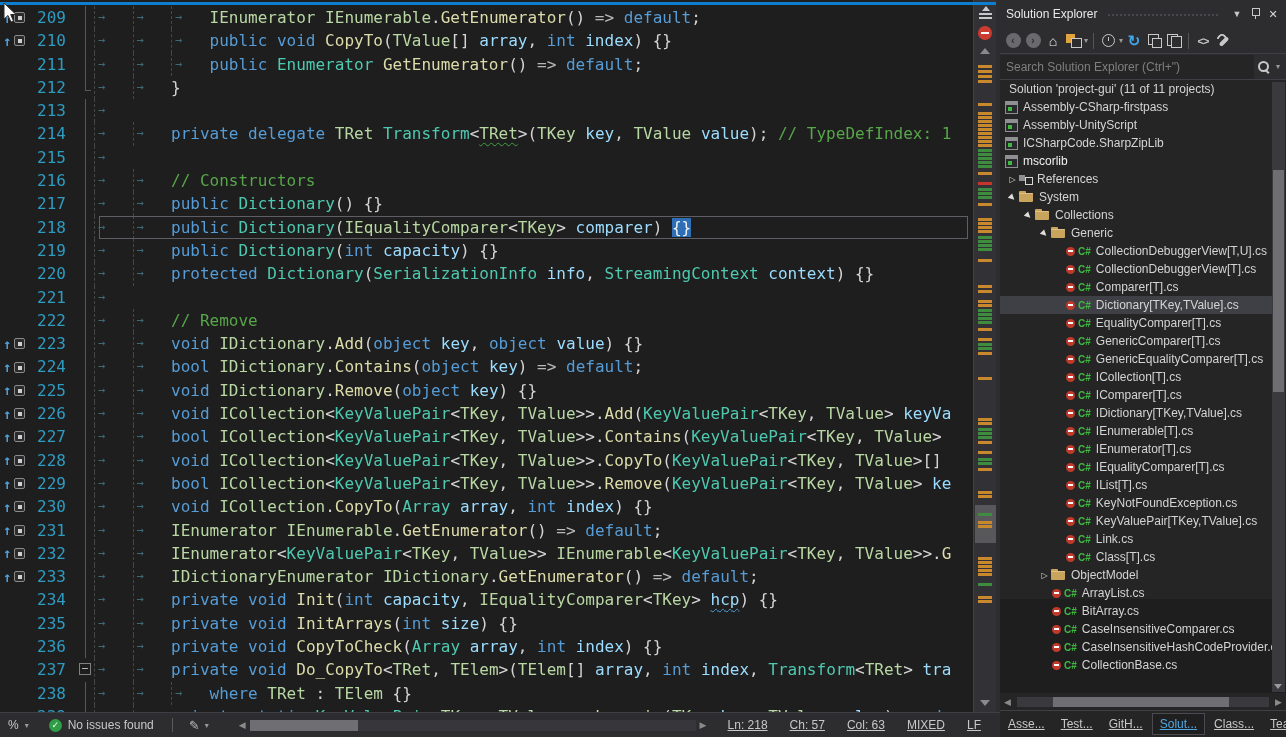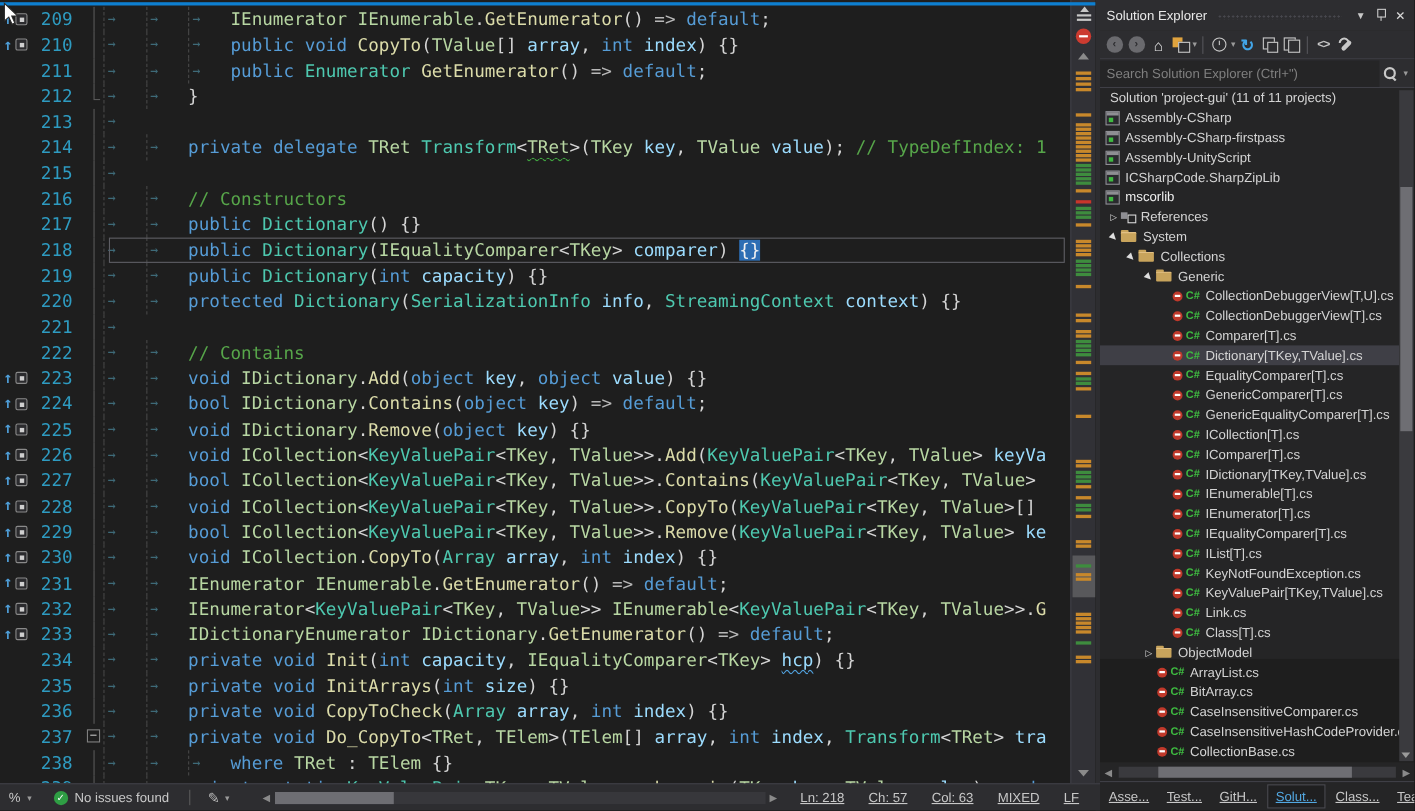--- a/index.html
+++ b/index.html
@@ -160,21 +160,21 @@
         <div class="cl"><span class="gl"></span><span class="ln">212</span><span class="fold corner"></span><span class="ct"><span class="ind">→</span><span class="ind">→</span><span class="tok-pl">}</span></span></div>
         <div class="cl"><span class="gl"></span><span class="ln">213</span><span class="fold line"></span><span class="ct"><span class="ind">→</span></span></div>
         <div class="cl"><span class="gl"></span><span class="ln">214</span><span class="fold line"></span><span class="ct"><span class="ind">→</span><span class="ind">→</span><span class="tok-kw">private</span><span class="tok-pl"> </span><span class="tok-kw">delegate</span><span class="tok-pl"> </span><span class="tok-tp">TRet</span><span class="tok-pl"> </span><span class="tok-cls">Transform</span><span class="tok-pl">&lt;</span><span class="tok-tpw">TRet</span><span class="tok-pl">&gt;(</span><span class="tok-tp">TKey</span><span class="tok-pl"> </span><span class="tok-p">key</span><span class="tok-pl">, </span><span class="tok-tp">TValue</span><span class="tok-pl"> </span><span class="tok-p">value</span><span class="tok-pl">); </span><span class="tok-c">// TypeDefIndex: 1</span></span></div>
         <div class="cl"><span class="gl"></span><span class="ln">215</span><span class="fold line"></span><span class="ct"><span class="ind">→</span></span></div>
         <div class="cl"><span class="gl"></span><span class="ln">216</span><span class="fold line"></span><span class="ct"><span class="ind">→</span><span class="ind">→</span><span class="tok-c">// Constructors</span></span></div>
         <div class="cl"><span class="gl"></span><span class="ln">217</span><span class="fold line"></span><span class="ct"><span class="ind">→</span><span class="ind">→</span><span class="tok-kw">public</span><span class="tok-pl"> </span><span class="tok-cls">Dictionary</span><span class="tok-pl">() {}</span></span></div>
         <div class="cl cur"><span class="gl"></span><span class="ln">218</span><span class="fold line"></span><span class="ct"><span class="ind">→</span><span class="ind">→</span><span class="tok-kw">public</span><span class="tok-pl"> </span><span class="tok-cls">Dictionary</span><span class="tok-pl">(</span><span class="tok-ifc">IEqualityComparer</span><span class="tok-pl">&lt;</span><span class="tok-tp">TKey</span><span class="tok-pl">&gt; </span><span class="tok-p">comparer</span><span class="tok-pl">) </span><span class="tok-sel">{}</span></span></div>
         <div class="cl"><span class="gl"></span><span class="ln">219</span><span class="fold line"></span><span class="ct"><span class="ind">→</span><span class="ind">→</span><span class="tok-kw">public</span><span class="tok-pl"> </span><span class="tok-cls">Dictionary</span><span class="tok-pl">(</span><span class="tok-kw">int</span><span class="tok-pl"> </span><span class="tok-p">capacity</span><span class="tok-pl">) {}</span></span></div>
         <div class="cl"><span class="gl"></span><span class="ln">220</span><span class="fold line"></span><span class="ct"><span class="ind">→</span><span class="ind">→</span><span class="tok-kw">protected</span><span class="tok-pl"> </span><span class="tok-cls">Dictionary</span><span class="tok-pl">(</span><span class="tok-cls">SerializationInfo</span><span class="tok-pl"> </span><span class="tok-p">info</span><span class="tok-pl">, </span><span class="tok-cls">StreamingContext</span><span class="tok-pl"> </span><span class="tok-p">context</span><span class="tok-pl">) {}</span></span></div>
         <div class="cl"><span class="gl"></span><span class="ln">221</span><span class="fold line"></span><span class="ct"><span class="ind">→</span></span></div>
-        <div class="cl"><span class="gl"></span><span class="ln">222</span><span class="fold line"></span><span class="ct"><span class="ind">→</span><span class="ind">→</span><span class="tok-c">// Contains</span></span></div>
+        <div class="cl"><span class="gl"></span><span class="ln">222</span><span class="fold line"></span><span class="ct"><span class="ind">→</span><span class="ind">→</span><span class="tok-c">// Remove</span></span></div>
         <div class="cl"><span class="gl"><span class="ov-arrow">↑</span><span class="ov-box"></span></span><span class="ln">223</span><span class="fold line"></span><span class="ct"><span class="ind">→</span><span class="ind">→</span><span class="tok-kw">void</span><span class="tok-pl"> </span><span class="tok-ifc">IDictionary</span><span class="tok-pl">.</span><span class="tok-m">Add</span><span class="tok-pl">(</span><span class="tok-kw">object</span><span class="tok-pl"> </span><span class="tok-p">key</span><span class="tok-pl">, </span><span class="tok-kw">object</span><span class="tok-pl"> </span><span class="tok-p">value</span><span class="tok-pl">) {}</span></span></div>
         <div class="cl"><span class="gl"><span class="ov-arrow">↑</span><span class="ov-box"></span></span><span class="ln">224</span><span class="fold line"></span><span class="ct"><span class="ind">→</span><span class="ind">→</span><span class="tok-kw">bool</span><span class="tok-pl"> </span><span class="tok-ifc">IDictionary</span><span class="tok-pl">.</span><span class="tok-m">Contains</span><span class="tok-pl">(</span><span class="tok-kw">object</span><span class="tok-pl"> </span><span class="tok-p">key</span><span class="tok-pl">) </span><span class="tok-op">=&gt;</span><span class="tok-pl"> </span><span class="tok-kw">default</span><span class="tok-pl">;</span></span></div>
         <div class="cl"><span class="gl"><span class="ov-arrow">↑</span><span class="ov-box"></span></span><span class="ln">225</span><span class="fold line"></span><span class="ct"><span class="ind">→</span><span class="ind">→</span><span class="tok-kw">void</span><span class="tok-pl"> </span><span class="tok-ifc">IDictionary</span><span class="tok-pl">.</span><span class="tok-m">Remove</span><span class="tok-pl">(</span><span class="tok-kw">object</span><span class="tok-pl"> </span><span class="tok-p">key</span><span class="tok-pl">) {}</span></span></div>
         <div class="cl"><span class="gl"><span class="ov-arrow">↑</span><span class="ov-box"></span></span><span class="ln">226</span><span class="fold line"></span><span class="ct"><span class="ind">→</span><span class="ind">→</span><span class="tok-kw">void</span><span class="tok-pl"> </span><span class="tok-ifc">ICollection</span><span class="tok-pl">&lt;</span><span class="tok-cls">KeyValuePair</span><span class="tok-pl">&lt;</span><span class="tok-tp">TKey</span><span class="tok-pl">, </span><span class="tok-tp">TValue</span><span class="tok-pl">&gt;&gt;.</span><span class="tok-m">Add</span><span class="tok-pl">(</span><span class="tok-cls">KeyValuePair</span><span class="tok-pl">&lt;</span><span class="tok-tp">TKey</span><span class="tok-pl">, </span><span class="tok-tp">TValue</span><span class="tok-pl">&gt; </span><span class="tok-p">keyVa</span></span></div>
         <div class="cl"><span class="gl"><span class="ov-arrow">↑</span><span class="ov-box"></span></span><span class="ln">227</span><span class="fold line"></span><span class="ct"><span class="ind">→</span><span class="ind">→</span><span class="tok-kw">bool</span><span class="tok-pl"> </span><span class="tok-ifc">ICollection</span><span class="tok-pl">&lt;</span><span class="tok-cls">KeyValuePair</span><span class="tok-pl">&lt;</span><span class="tok-tp">TKey</span><span class="tok-pl">, </span><span class="tok-tp">TValue</span><span class="tok-pl">&gt;&gt;.</span><span class="tok-m">Contains</span><span class="tok-pl">(</span><span class="tok-cls">KeyValuePair</span><span class="tok-pl">&lt;</span><span class="tok-tp">TKey</span><span class="tok-pl">, </span><span class="tok-tp">TValue</span><span class="tok-pl">&gt;</span></span></div>
         <div class="cl"><span class="gl"><span class="ov-arrow">↑</span><span class="ov-box"></span></span><span class="ln">228</span><span class="fold line"></span><span class="ct"><span class="ind">→</span><span class="ind">→</span><span class="tok-kw">void</span><span class="tok-pl"> </span><span class="tok-ifc">ICollection</span><span class="tok-pl">&lt;</span><span class="tok-cls">KeyValuePair</span><span class="tok-pl">&lt;</span><span class="tok-tp">TKey</span><span class="tok-pl">, </span><span class="tok-tp">TValue</span><span class="tok-pl">&gt;&gt;.</span><span class="tok-m">CopyTo</span><span class="tok-pl">(</span><span class="tok-cls">KeyValuePair</span><span class="tok-pl">&lt;</span><span class="tok-tp">TKey</span><span class="tok-pl">, </span><span class="tok-tp">TValue</span><span class="tok-pl">&gt;[]</span></span></div>
         <div class="cl"><span class="gl"><span class="ov-arrow">↑</span><span class="ov-box"></span></span><span class="ln">229</span><span class="fold line"></span><span class="ct"><span class="ind">→</span><span class="ind">→</span><span class="tok-kw">bool</span><span class="tok-pl"> </span><span class="tok-ifc">ICollection</span><span class="tok-pl">&lt;</span><span class="tok-cls">KeyValuePair</span><span class="tok-pl">&lt;</span><span class="tok-tp">TKey</span><span class="tok-pl">, </span><span class="tok-tp">TValue</span><span class="tok-pl">&gt;&gt;.</span><span class="tok-m">Remove</span><span class="tok-pl">(</span><span class="tok-cls">KeyValuePair</span><span class="tok-pl">&lt;</span><span class="tok-tp">TKey</span><span class="tok-pl">, </span><span class="tok-tp">TValue</span><span class="tok-pl">&gt; </span><span class="tok-p">ke</span></span></div>
         <div class="cl"><span class="gl"><span class="ov-arrow">↑</span><span class="ov-box"></span></span><span class="ln">230</span><span class="fold line"></span><span class="ct"><span class="ind">→</span><span class="ind">→</span><span class="tok-kw">void</span><span class="tok-pl"> </span><span class="tok-ifc">ICollection</span><span class="tok-pl">.</span><span class="tok-m">CopyTo</span><span class="tok-pl">(</span><span class="tok-cls">Array</span><span class="tok-pl"> </span><span class="tok-p">array</span><span class="tok-pl">, </span><span class="tok-kw">int</span><span class="tok-pl"> </span><span class="tok-p">index</span><span class="tok-pl">) {}</span></span></div>
         <div class="cl"><span class="gl"><span class="ov-arrow">↑</span><span class="ov-box"></span></span><span class="ln">231</span><span class="fold line"></span><span class="ct"><span class="ind">→</span><span class="ind">→</span><span class="tok-ifc">IEnumerator</span><span class="tok-pl"> </span><span class="tok-ifc">IEnumerable</span><span class="tok-pl">.</span><span class="tok-m">GetEnumerator</span><span class="tok-pl">() </span><span class="tok-op">=&gt;</span><span class="tok-pl"> </span><span class="tok-kw">default</span><span class="tok-pl">;</span></span></div>
         <div class="cl"><span class="gl"><span class="ov-arrow">↑</span><span class="ov-box"></span></span><span class="ln">232</span><span class="fold line"></span><span class="ct"><span class="ind">→</span><span class="ind">→</span><span class="tok-ifc">IEnumerator</span><span class="tok-pl">&lt;</span><span class="tok-cls">KeyValuePair</span><span class="tok-pl">&lt;</span><span class="tok-tp">TKey</span><span class="tok-pl">, </span><span class="tok-tp">TValue</span><span class="tok-pl">&gt;&gt; </span><span class="tok-ifc">IEnumerable</span><span class="tok-pl">&lt;</span><span class="tok-cls">KeyValuePair</span><span class="tok-pl">&lt;</span><span class="tok-tp">TKey</span><span class="tok-pl">, </span><span class="tok-tp">TValue</span><span class="tok-pl">&gt;&gt;.</span><span class="tok-m">G</span></span></div>
@@ -352,24 +352,20 @@
       <input placeholder="Search Solution Explorer (Ctrl+&quot;)" style="">
       <span class="mag-icon"></span>
       <span class="caret">▾</span>
     </div>
     <div class="tree" id="se-tree">
         <div class="trow" style="padding-left: 4px;">
           <span class="lbl">Solution 'project-gui' (11 of 11 projects)</span>
         </div>
         <div class="trow" style="padding-left: 5px;">
           <span class="i-proj"></span>
-          <span class="lbl">Assembly-CSharp</span>
-        </div>
-        <div class="trow" style="padding-left: 5px;">
-          <span class="i-proj"></span>
           <span class="lbl">Assembly-CSharp-firstpass</span>
         </div>
         <div class="trow" style="padding-left: 5px;">
           <span class="i-proj"></span>
           <span class="lbl">Assembly-UnityScript</span>
         </div>
         <div class="trow" style="padding-left: 5px;">
           <span class="i-proj"></span>
           <span class="lbl">ICSharpCode.SharpZipLib</span>
         </div>

